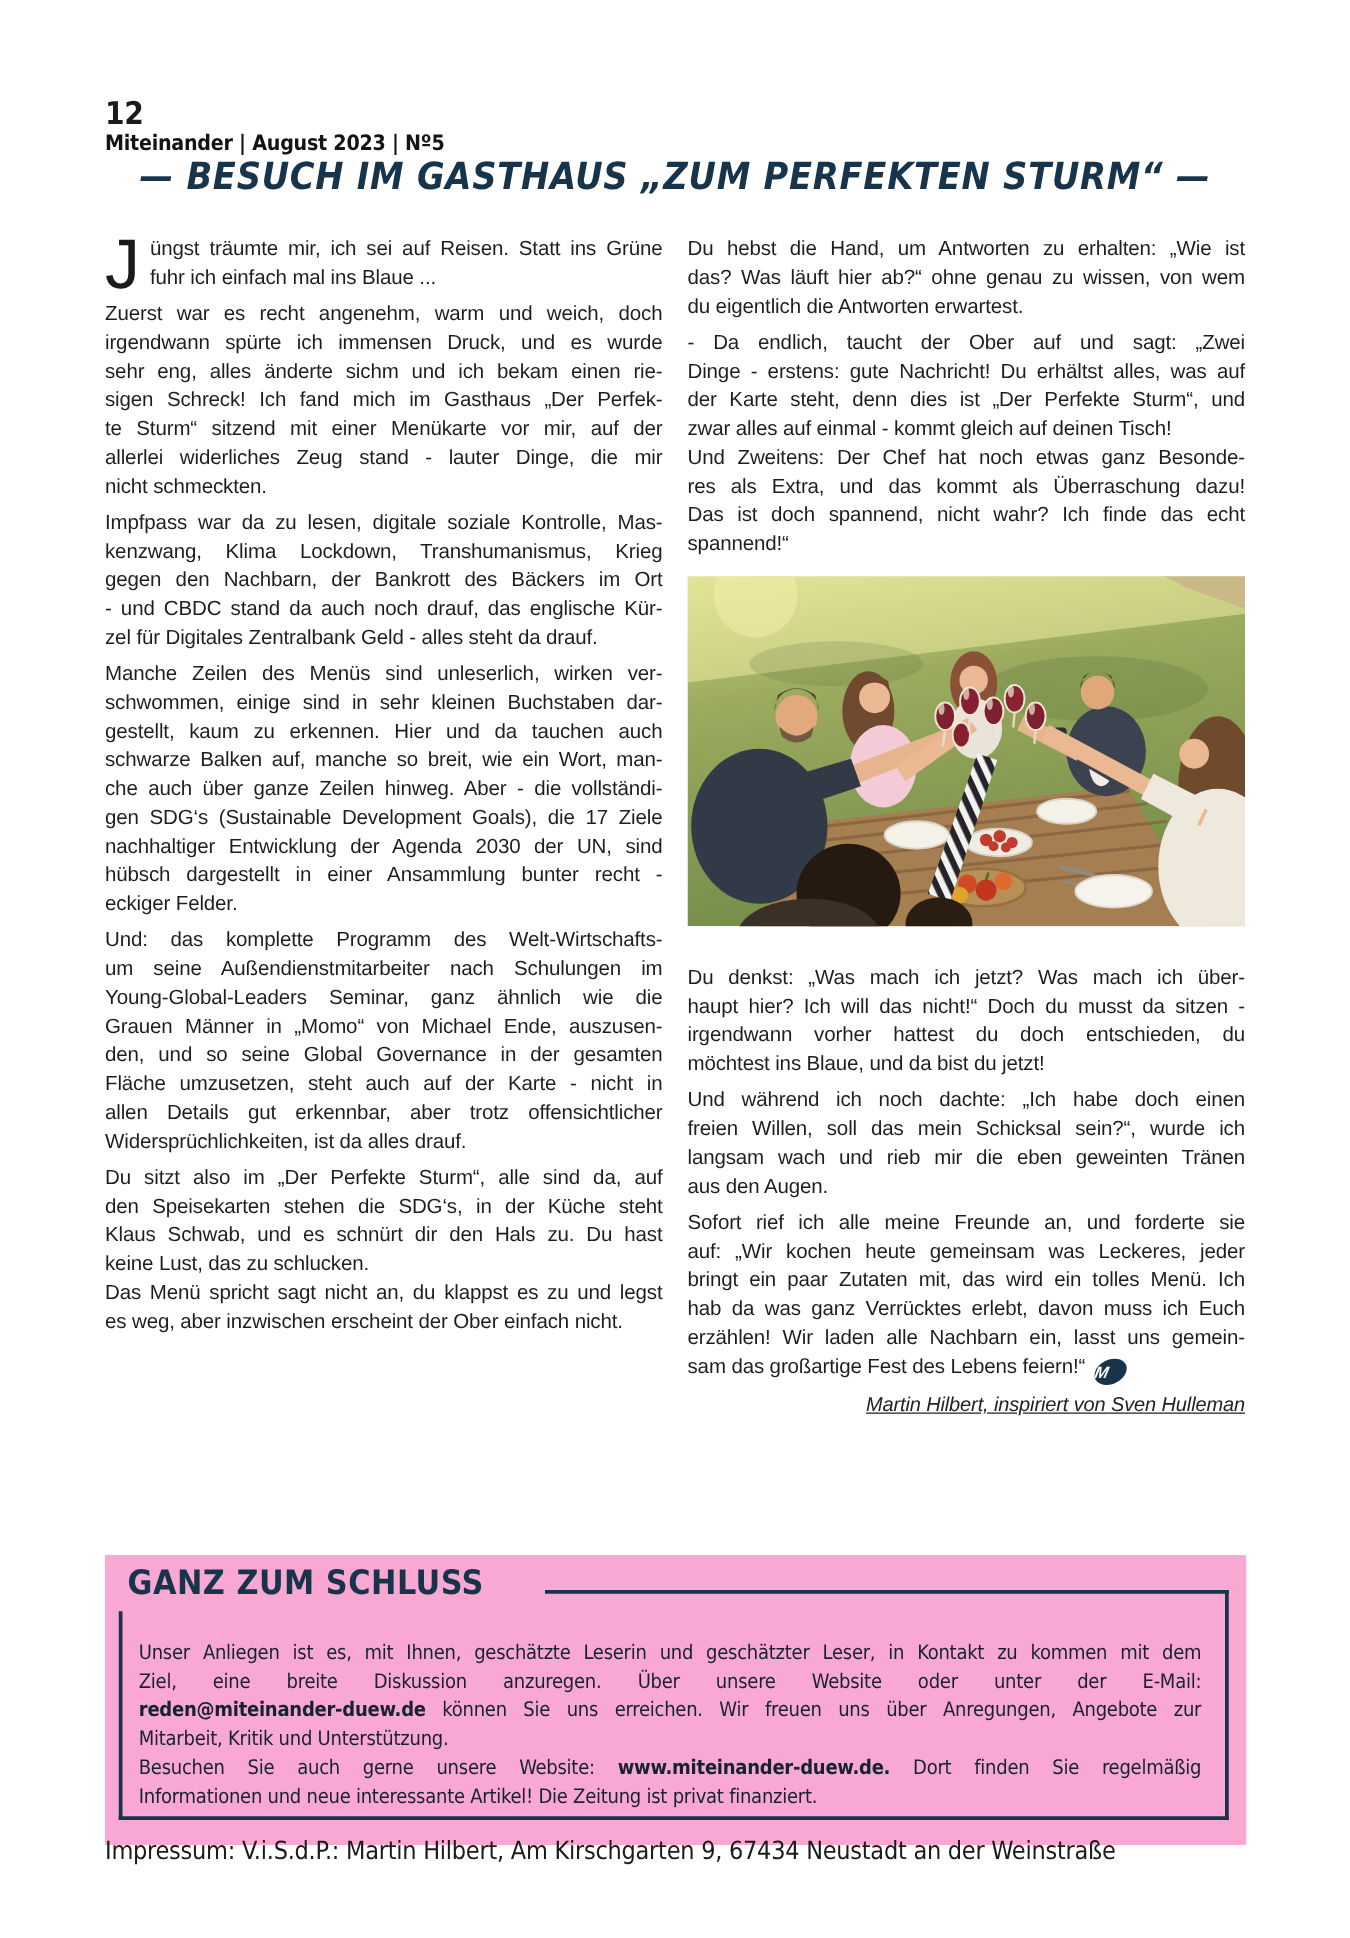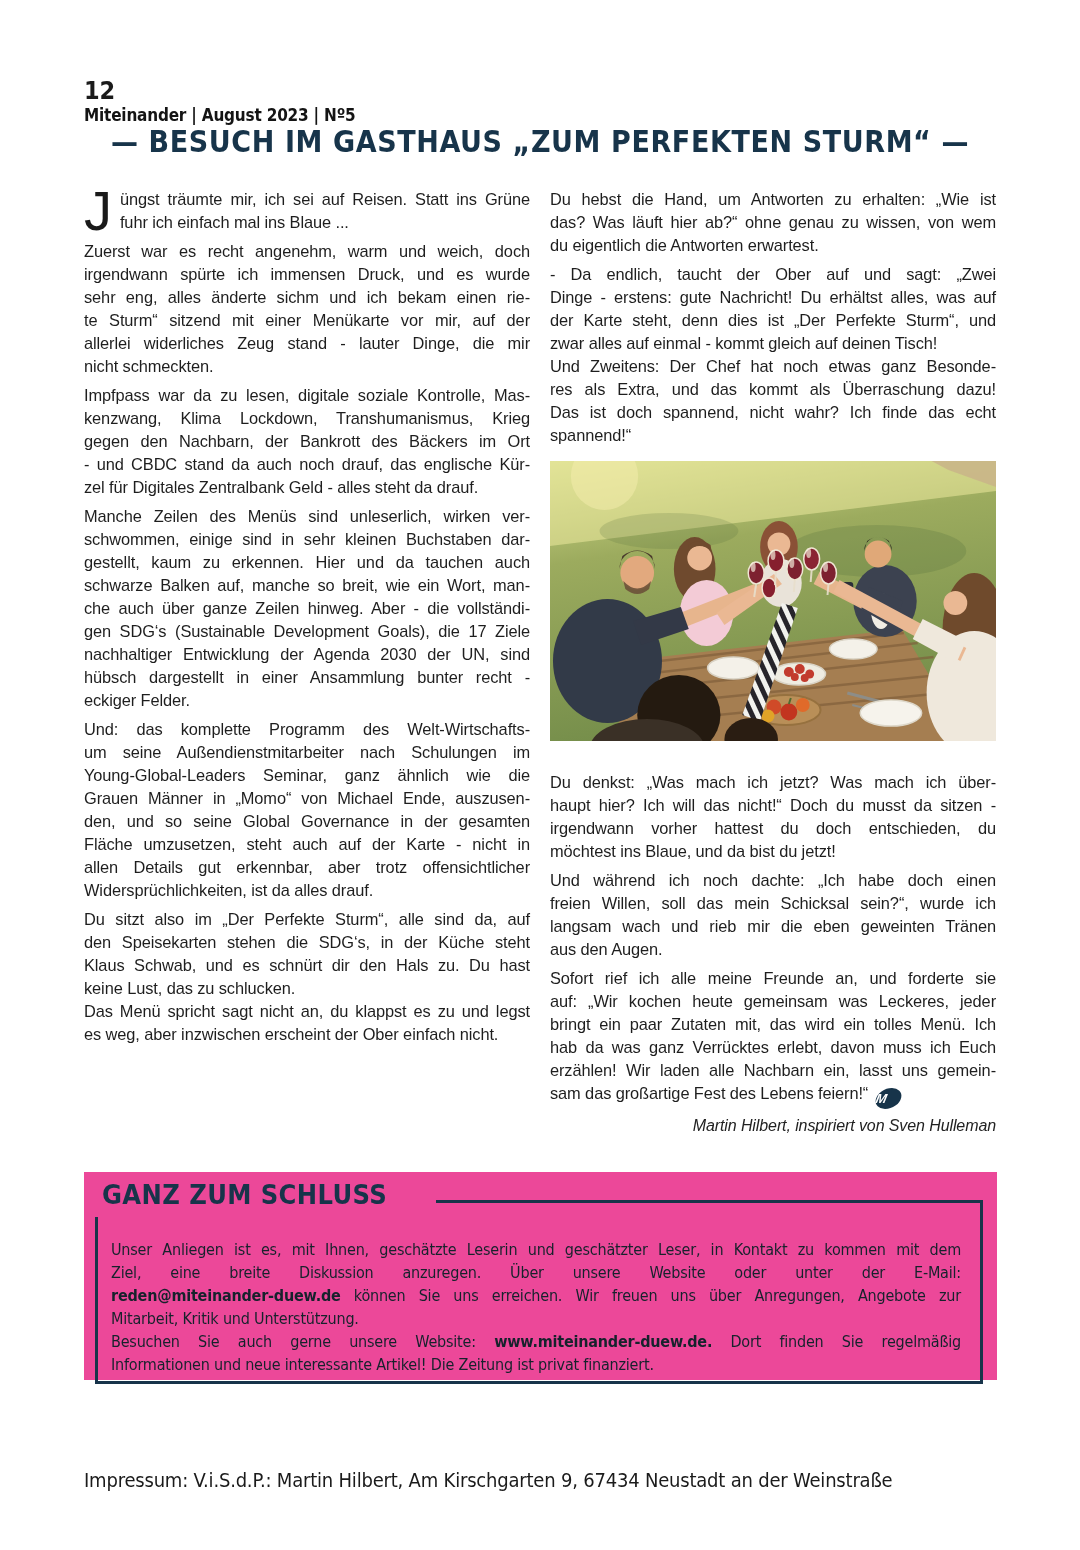--- a/index.html
+++ b/index.html
@@ -6,44 +6,44 @@
   body{width:1080px;height:1550px;position:relative;overflow:hidden;
        font-family:"Liberation Sans","DejaVu Sans",sans-serif;color:#1f1f1f;}
   .cond{font-family:"DejaVu Sans","Liberation Sans",sans-serif;font-stretch:condensed;letter-spacing:-0.2px;}
 
   .header-row{position:absolute;top:76px;left:84px;right:84px;display:flex;
               justify-content:space-between;align-items:baseline;flex-direction:column;}
   .page-number{font-size:25px;font-weight:700;color:#1b1b1b;}
   .issue-info{font-size:17px;font-weight:700;color:#141414;}
 
   .headline{position:absolute;top:124px;left:50px;right:50px;text-align:center;
-            font-size:30px;font-weight:700;color:#17344a;letter-spacing:0.6px;}
+            font-size:30px;font-weight:700;color:#17344a;letter-spacing:0.6px;font-style:italic;}
 
   .columns{position:absolute;top:188px;left:84px;width:912px;display:flex;gap:20px;}
   .col{width:446px;font-size:16.4px;line-height:23px;letter-spacing:-0.1px;color:#1e1e1e;}
   .para{margin-top:6px;}
   .para:first-child,.para.tight{margin-top:0;}
   .jline{text-align:justify;text-align-last:justify;}
   .jline.last{text-align-last:left;}
   .jline b{font-weight:700;}
   .dropcap{float:left;font-size:56px;line-height:42px;height:44px;margin:2px 8px 0 0;
            font-weight:400;color:#1a1a1a;}
 
   .photo-wrap{margin:14px 0 30px 0;width:100%;height:280px;line-height:0;}
   .photo-wrap svg{width:100%;height:100%;display:block;}
 
-  .byline{margin-top:5px;text-align:right;font-style:italic;font-size:16px;color:#222;}
+  .byline{margin-top:5px;text-align:right;font-style:italic;font-size:16px;color:#222;text-decoration:underline;}
 
   .m-logo{display:inline-block;width:25px;height:21px;background:#17344a;color:#fff;
           border-radius:55% 45% 55% 45%;transform:skewX(-12deg);font-style:italic;
           font-weight:700;font-size:13px;line-height:21px;text-align:center;
           margin-left:8px;vertical-align:-4px;}
 
-  .closing-panel{position:absolute;left:84px;top:1172px;width:913px;height:208px;
-                 background:#ec4899;}
+  .closing-panel{position:absolute;left:84px;top:1244px;width:913px;height:232px;
+                 background:#f9a8d4;}
   .cp-title{position:absolute;top:7px;left:18px;font-size:27px;font-weight:700;
             color:#17344a;letter-spacing:0.4px;}
   .cp-line-top{position:absolute;top:28px;left:352px;right:14px;height:3px;background:#17344a;}
   .cp-border-right{position:absolute;top:28px;right:14px;width:3px;height:184px;background:#17344a;}
   .cp-border-bottom{position:absolute;top:209px;left:11px;right:14px;height:3px;background:#17344a;}
   .cp-border-left{position:absolute;top:45px;left:11px;width:3px;height:167px;background:#17344a;}
   .cp-text{position:absolute;top:66px;left:27px;right:36px;font-size:16px;line-height:23px;color:#16222c;}
 
   .impressum{position:absolute;top:1468px;left:84px;font-size:20px;color:#1b1b1b;}
 </style>
@@ -61,20 +61,21 @@
   <div class="col">
       <div class="para">
         <span class="dropcap">J</span>
         <div class="jline"><span>üngst träumte mir, ich sei auf Reisen. Statt ins Grüne</span></div>
         <div class="jline last"><span>fuhr ich einfach mal ins Blaue ...</span></div>
       </div>
       <div class="para">
         <div class="jline"><span>Zuerst war es recht angenehm, warm und weich, doch</span></div>
         <div class="jline"><span>irgendwann spürte ich immensen Druck, und es wurde</span></div>
         <div class="jline"><span>sehr eng, alles änderte sichm und ich bekam einen rie-</span></div>
+        <div class="jline"><span>sigen Schreck! Ich fand mich im Gasthaus „Der Perfek-</span></div>
         <div class="jline"><span>te Sturm“ sitzend mit einer Menükarte vor mir, auf der</span></div>
         <div class="jline"><span>allerlei widerliches Zeug stand - lauter Dinge, die mir</span></div>
         <div class="jline last"><span>nicht schmeckten.</span></div>
       </div>
       <div class="para">
         <div class="jline"><span>Impfpass war da zu lesen, digitale soziale Kontrolle, Mas-</span></div>
         <div class="jline"><span>kenzwang, Klima Lockdown, Transhumanismus, Krieg</span></div>
         <div class="jline"><span>gegen den Nachbarn, der Bankrott des Bäckers im Ort</span></div>
         <div class="jline"><span>- und CBDC stand da auch noch drauf, das englische Kür-</span></div>
         <div class="jline last"><span>zel für Digitales Zentralbank Geld - alles steht da drauf.</span></div>

